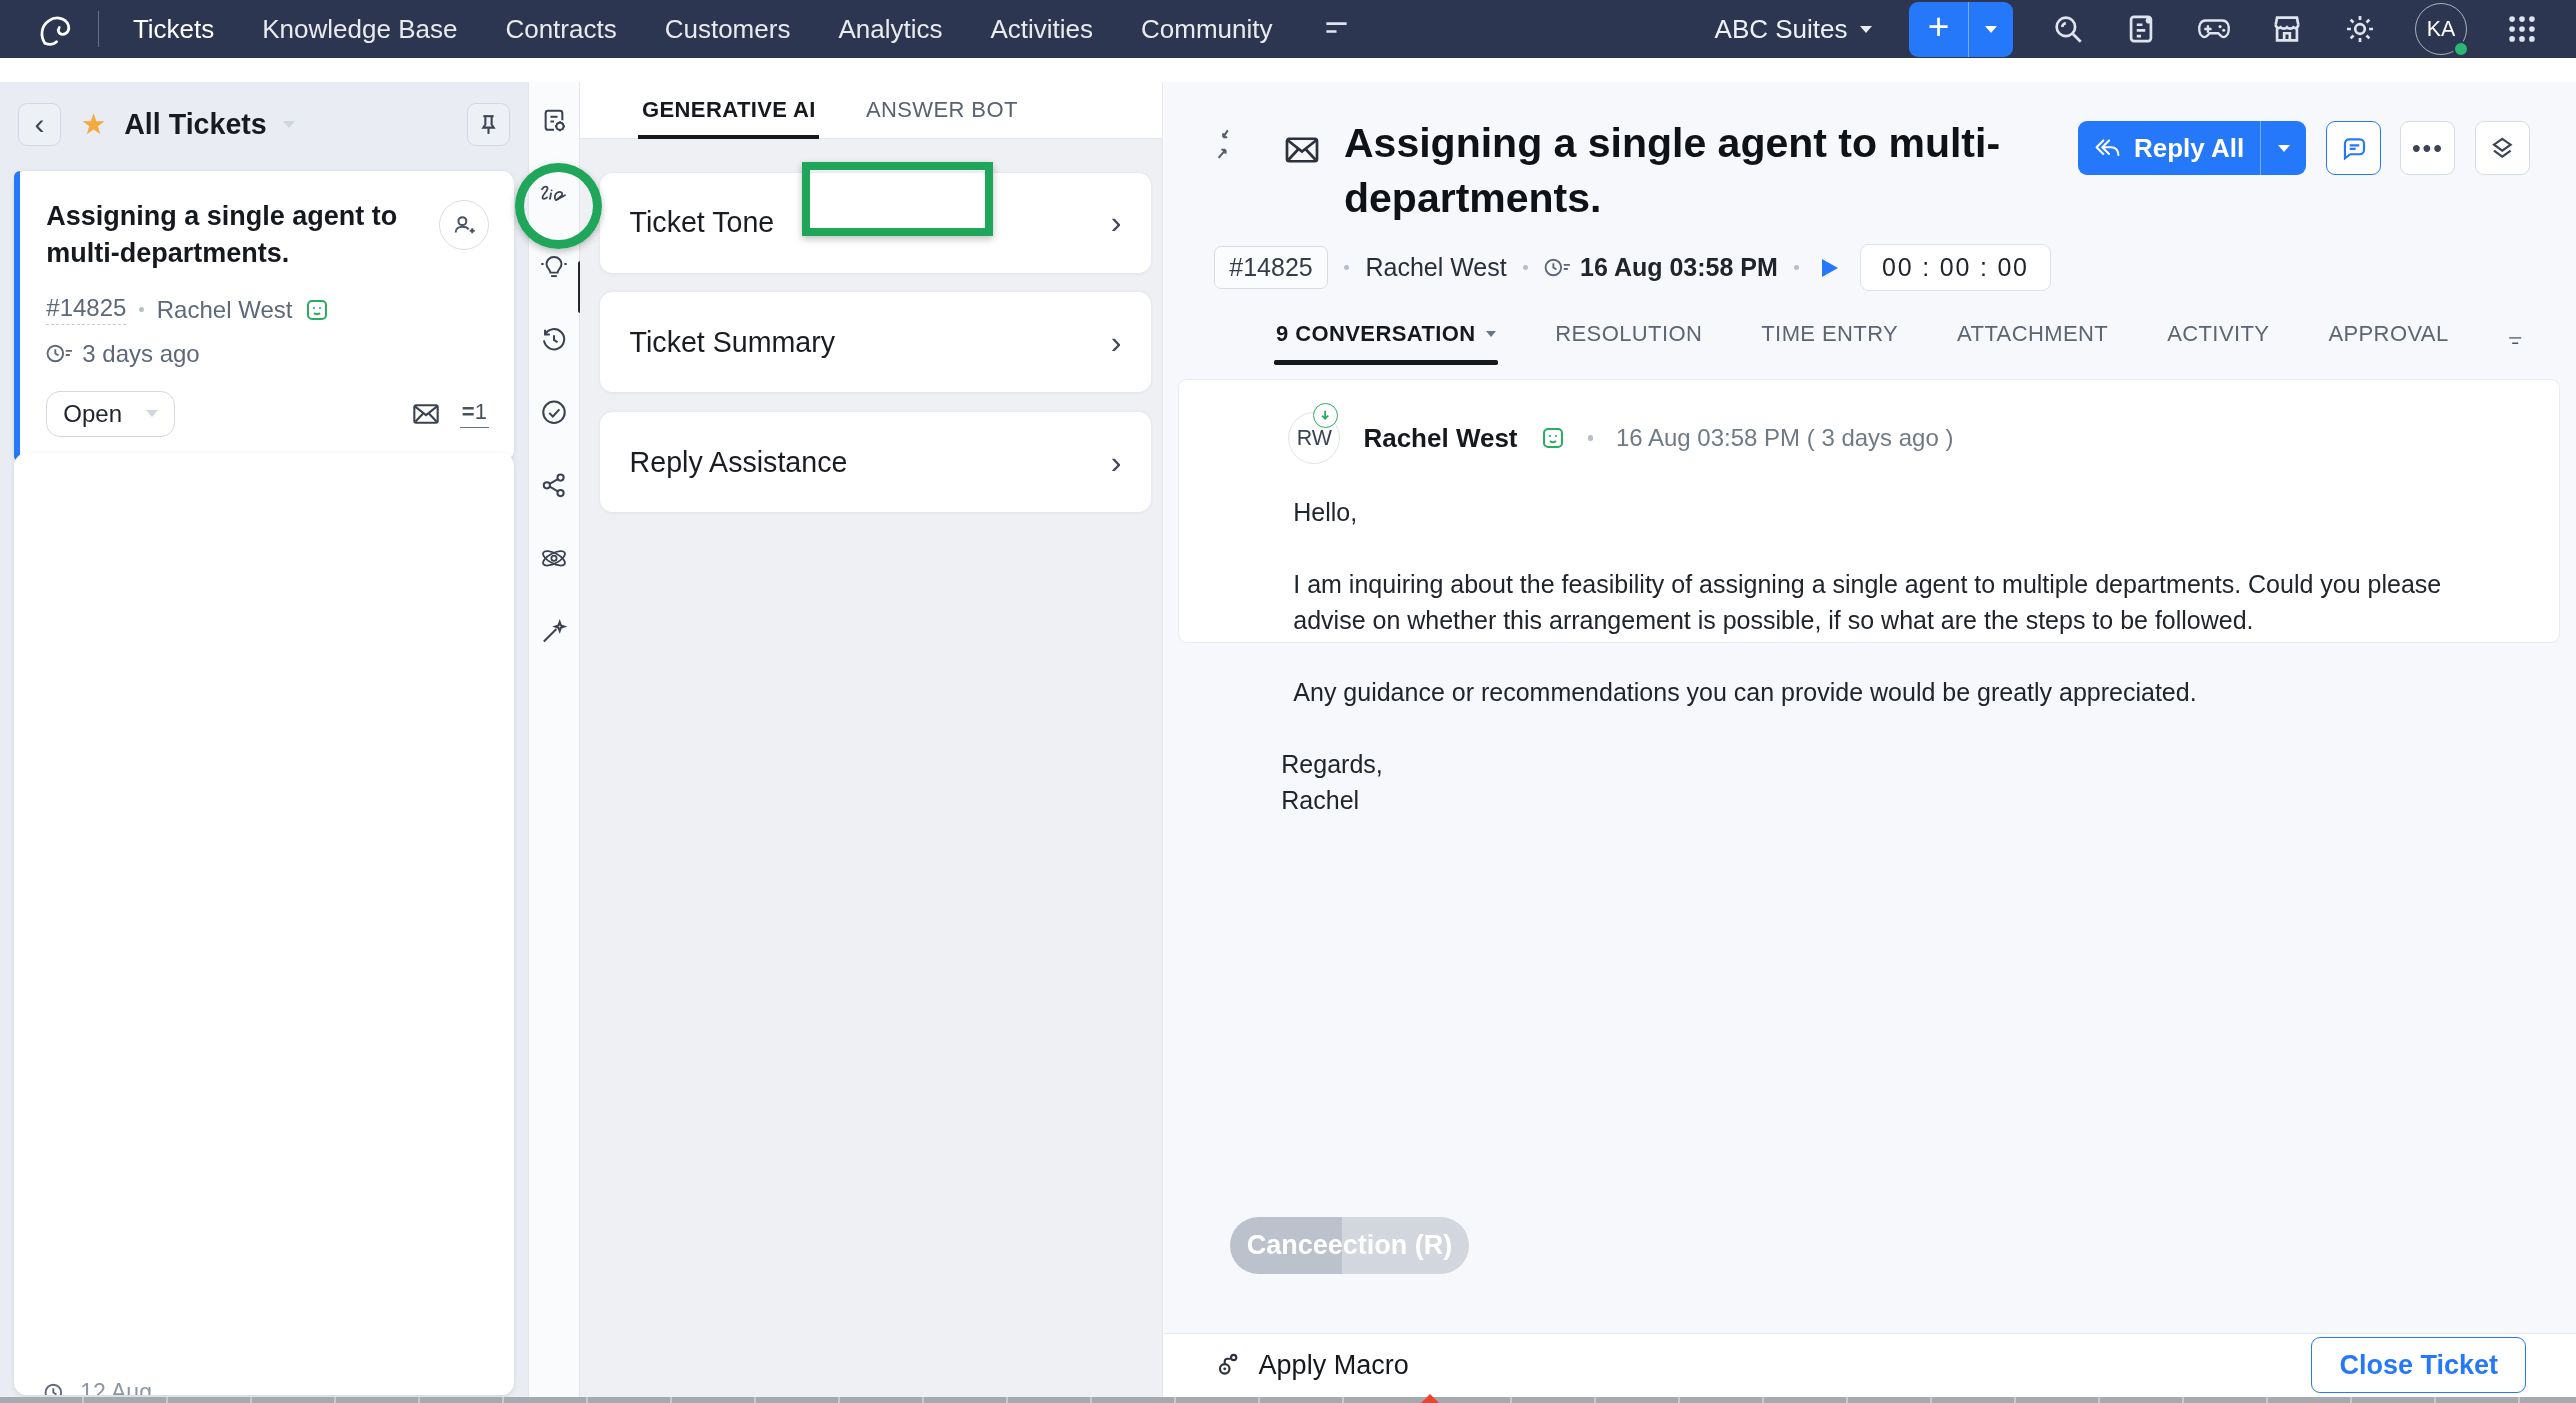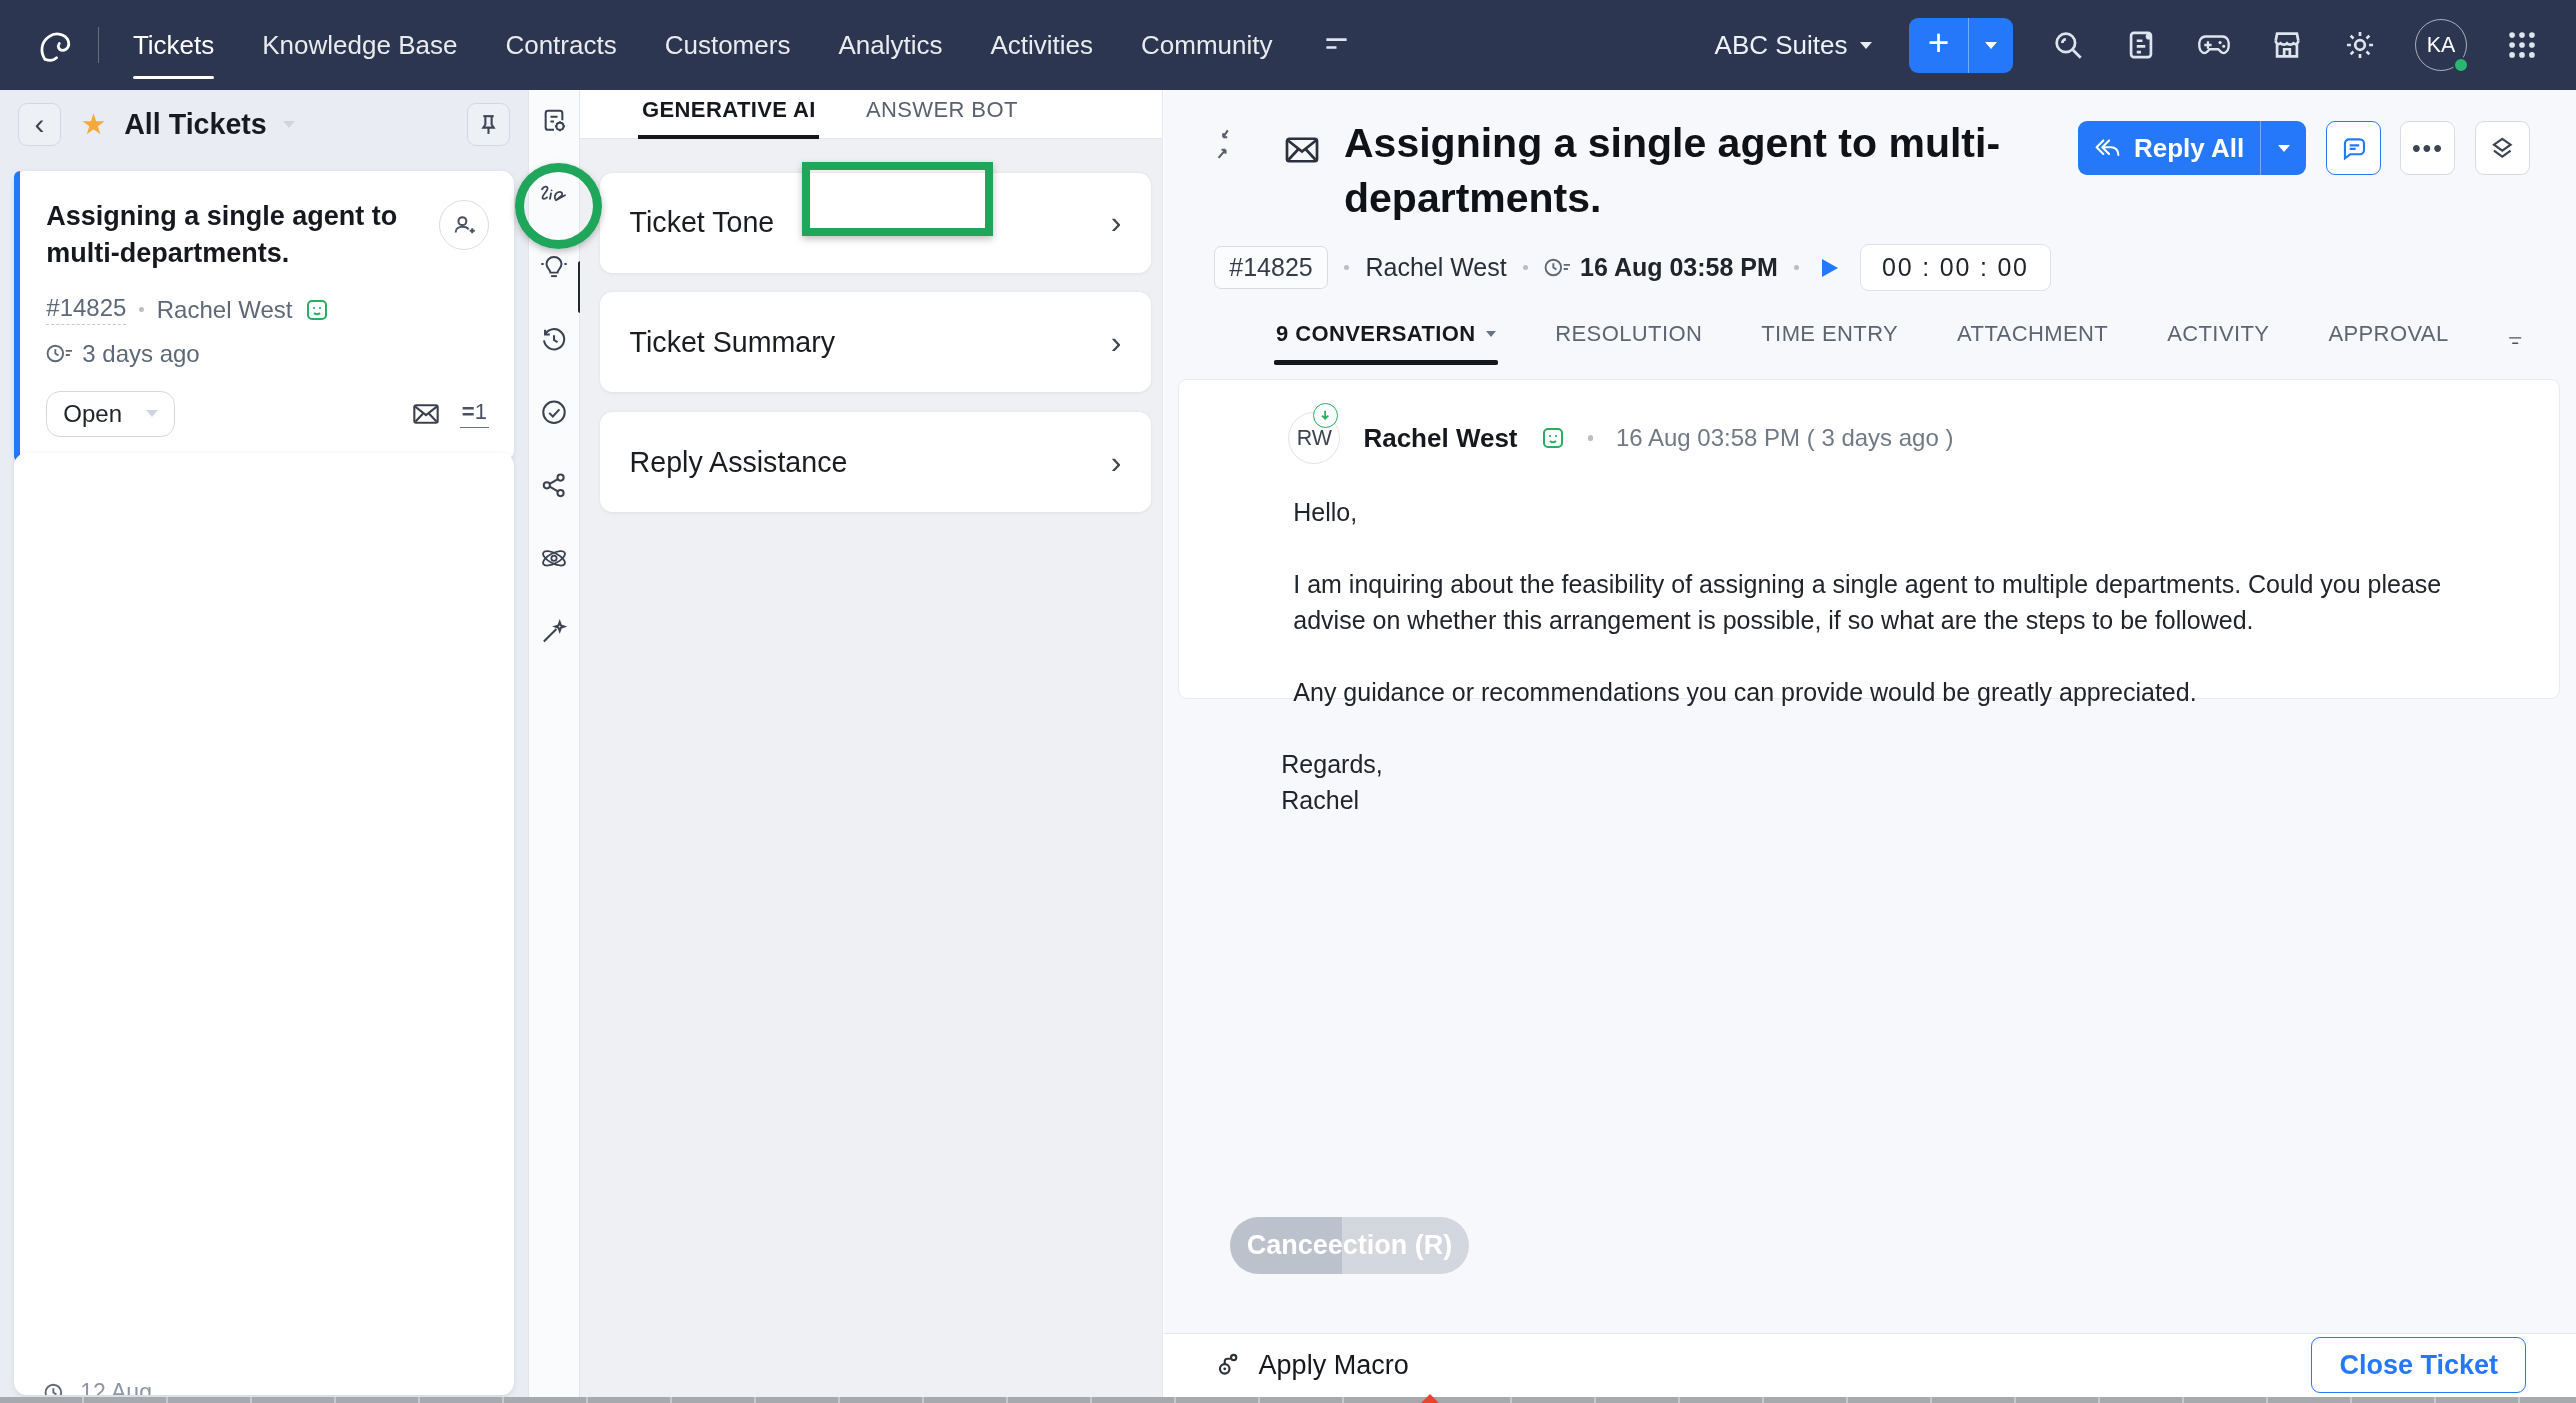--- a/index.html
+++ b/index.html
@@ -1,20 +1,20 @@
 <!DOCTYPE html>
 <html style="font-size:14.3px"><head>
 <meta charset="utf-8">
 <style>
   * { margin:0; padding:0; box-sizing:border-box; }
   html,body { width:2576px; height:1403px; background:#fff; font-family:"Liberation Sans", sans-serif; }
   .page { position:relative; width:2576px; height:1403px; overflow:hidden; }
 
   
-  .topnav { position:absolute; top:0; left:0; right:0; height:90px; background:#2c3650; display:flex; align-items:center; color:#eef2f8; z-index:10; }
+  .topnav { position:absolute; top:0; left:0; right:0; height:58px; background:#2c3650; display:flex; align-items:center; color:#eef2f8; z-index:10; }
   .logo { margin-left:34px; width:41px; height:41px; display:flex; cursor:pointer; }
   .nav-divider { width:0.9px; height:36px; background:rgba(255,255,255,.28); margin-left:23px; }
   .nav-items { display:flex; gap:48px; margin-left:34px; font-size:26px; height:82px; align-items:center; }
   .nav-item { position:relative; color:rgba(255,255,255,.9); height:82px; display:flex; align-items:center; cursor:pointer; white-space:nowrap; }
   .nav-item.active { color:#fff; }
   .nav-item.active::after { content:""; position:absolute; left:0; right:0; bottom:7.1px; height:2.7px; background:#fff; border-radius:1.8px; }
   .nav-burger { margin-left:50px; width:27px; height:21.4px; color:#dfe5ee; cursor:pointer; }
   .nav-right { margin-left:auto; display:flex; align-items:center; gap:37px; margin-right:36px; }
   .org { display:flex; align-items:center; gap:12.5px; font-size:26px; cursor:pointer; white-space:nowrap; }
   .caret-down { width:0; height:0; border-left:7.1px solid transparent; border-right:7.1px solid transparent; border-top:8px solid #cfd6e0; }
@@ -94,21 +94,21 @@
   .id-pill { border:0.9px solid #d6dce4; border-radius:7.1px; padding:6.2px 14.3px; color:#343c49; background:#fbfcfe; cursor:pointer; }
   .meta-when { display:flex; align-items:center; gap:9px; font-weight:600; color:#20242b; }
   .play-tri { width:0; height:0; border-left:16px solid #2478f9; border-top:9.8px solid transparent; border-bottom:9.8px solid transparent; margin-left:7.1px; cursor:pointer; }
   .timer-box { border:0.9px solid #dde2e9; border-radius:9px; background:#fff; padding:8px 21.4px; font-size:25px; color:#20242b; letter-spacing:1.8px; margin-left:5.4px; }
   .tabs-row { margin:30px 54px 0 112px; display:flex; align-items:center; gap:59px; font-size:22px; letter-spacing:0.4px; }
   .t-tab { position:relative; color:#5c6672; display:flex; align-items:center; gap:10.7px; cursor:pointer; white-space:nowrap; padding-bottom:3.6px; }
   .t-tab.active { color:#15181d; font-weight:700; }
   .t-tab.active::after { content:""; position:absolute; left:-1.8px; right:-1.8px; bottom:-14.3px; height:4.5px; background:#15181d; border-radius:1.8px; }
   .t-tab .caret-down { border-top-color:#6a7482; border-left-width:5.4px; border-right-width:5.4px; border-top-width:6.2px; }
   .tabs-sort { margin-left:auto; width:27px; height:19.6px; color:#4a525e; cursor:pointer; }
-  .conv-card { position:relative; margin:28.6px 16px 0 14.3px; height:320px; background:#fff; border:0.9px solid #e8ebf0; border-radius:9px; padding:32px 32px 0 102px; }
+  .conv-card { position:relative; margin:28.6px 16px 0 14.3px; height:264px; background:#fff; border:0.9px solid #e8ebf0; border-radius:9px; padding:32px 32px 0 102px; }
   .msg-head { display:flex; align-items:center; gap:23px; margin-left:7.1px; }
   .msg-avatar { position:relative; width:52px; height:52px; border:0.9px solid #dfe4ea; border-radius:50%; display:flex; align-items:center; justify-content:center; font-size:21.4px; color:#3c4452; background:#fff; flex:none; }
   .msg-badge { position:absolute; top:-10.7px; right:1.8px; width:25px; height:25px; background:#fff; border:1.8px solid #27ae60; border-radius:50%; color:#27ae60; display:flex; align-items:center; justify-content:center; }
   .msg-badge svg { width:14.3px; height:14.3px; }
   .msg-author { font-size:26px; font-weight:700; color:#15181d; }
   .msg-time { font-size:24px; color:#707a87; }
   .msg-body { margin-top:30px; font-size:25px; color:#20242b; line-height:36px; max-width:1259px; }
   .msg-body p { margin:0 12px 36px; }
   .msg-body p.sig { margin:0; }
   .toast { position:absolute; left:66px; top:1135px; width:239px; height:57px; border-radius:30px; background:linear-gradient(90deg, rgba(152,161,176,.62) 0 47%, rgba(175,181,193,.5) 47%); color:#fff; font-size:27px; font-weight:600; display:flex; align-items:center; justify-content:center; z-index:20; white-space:nowrap; }

